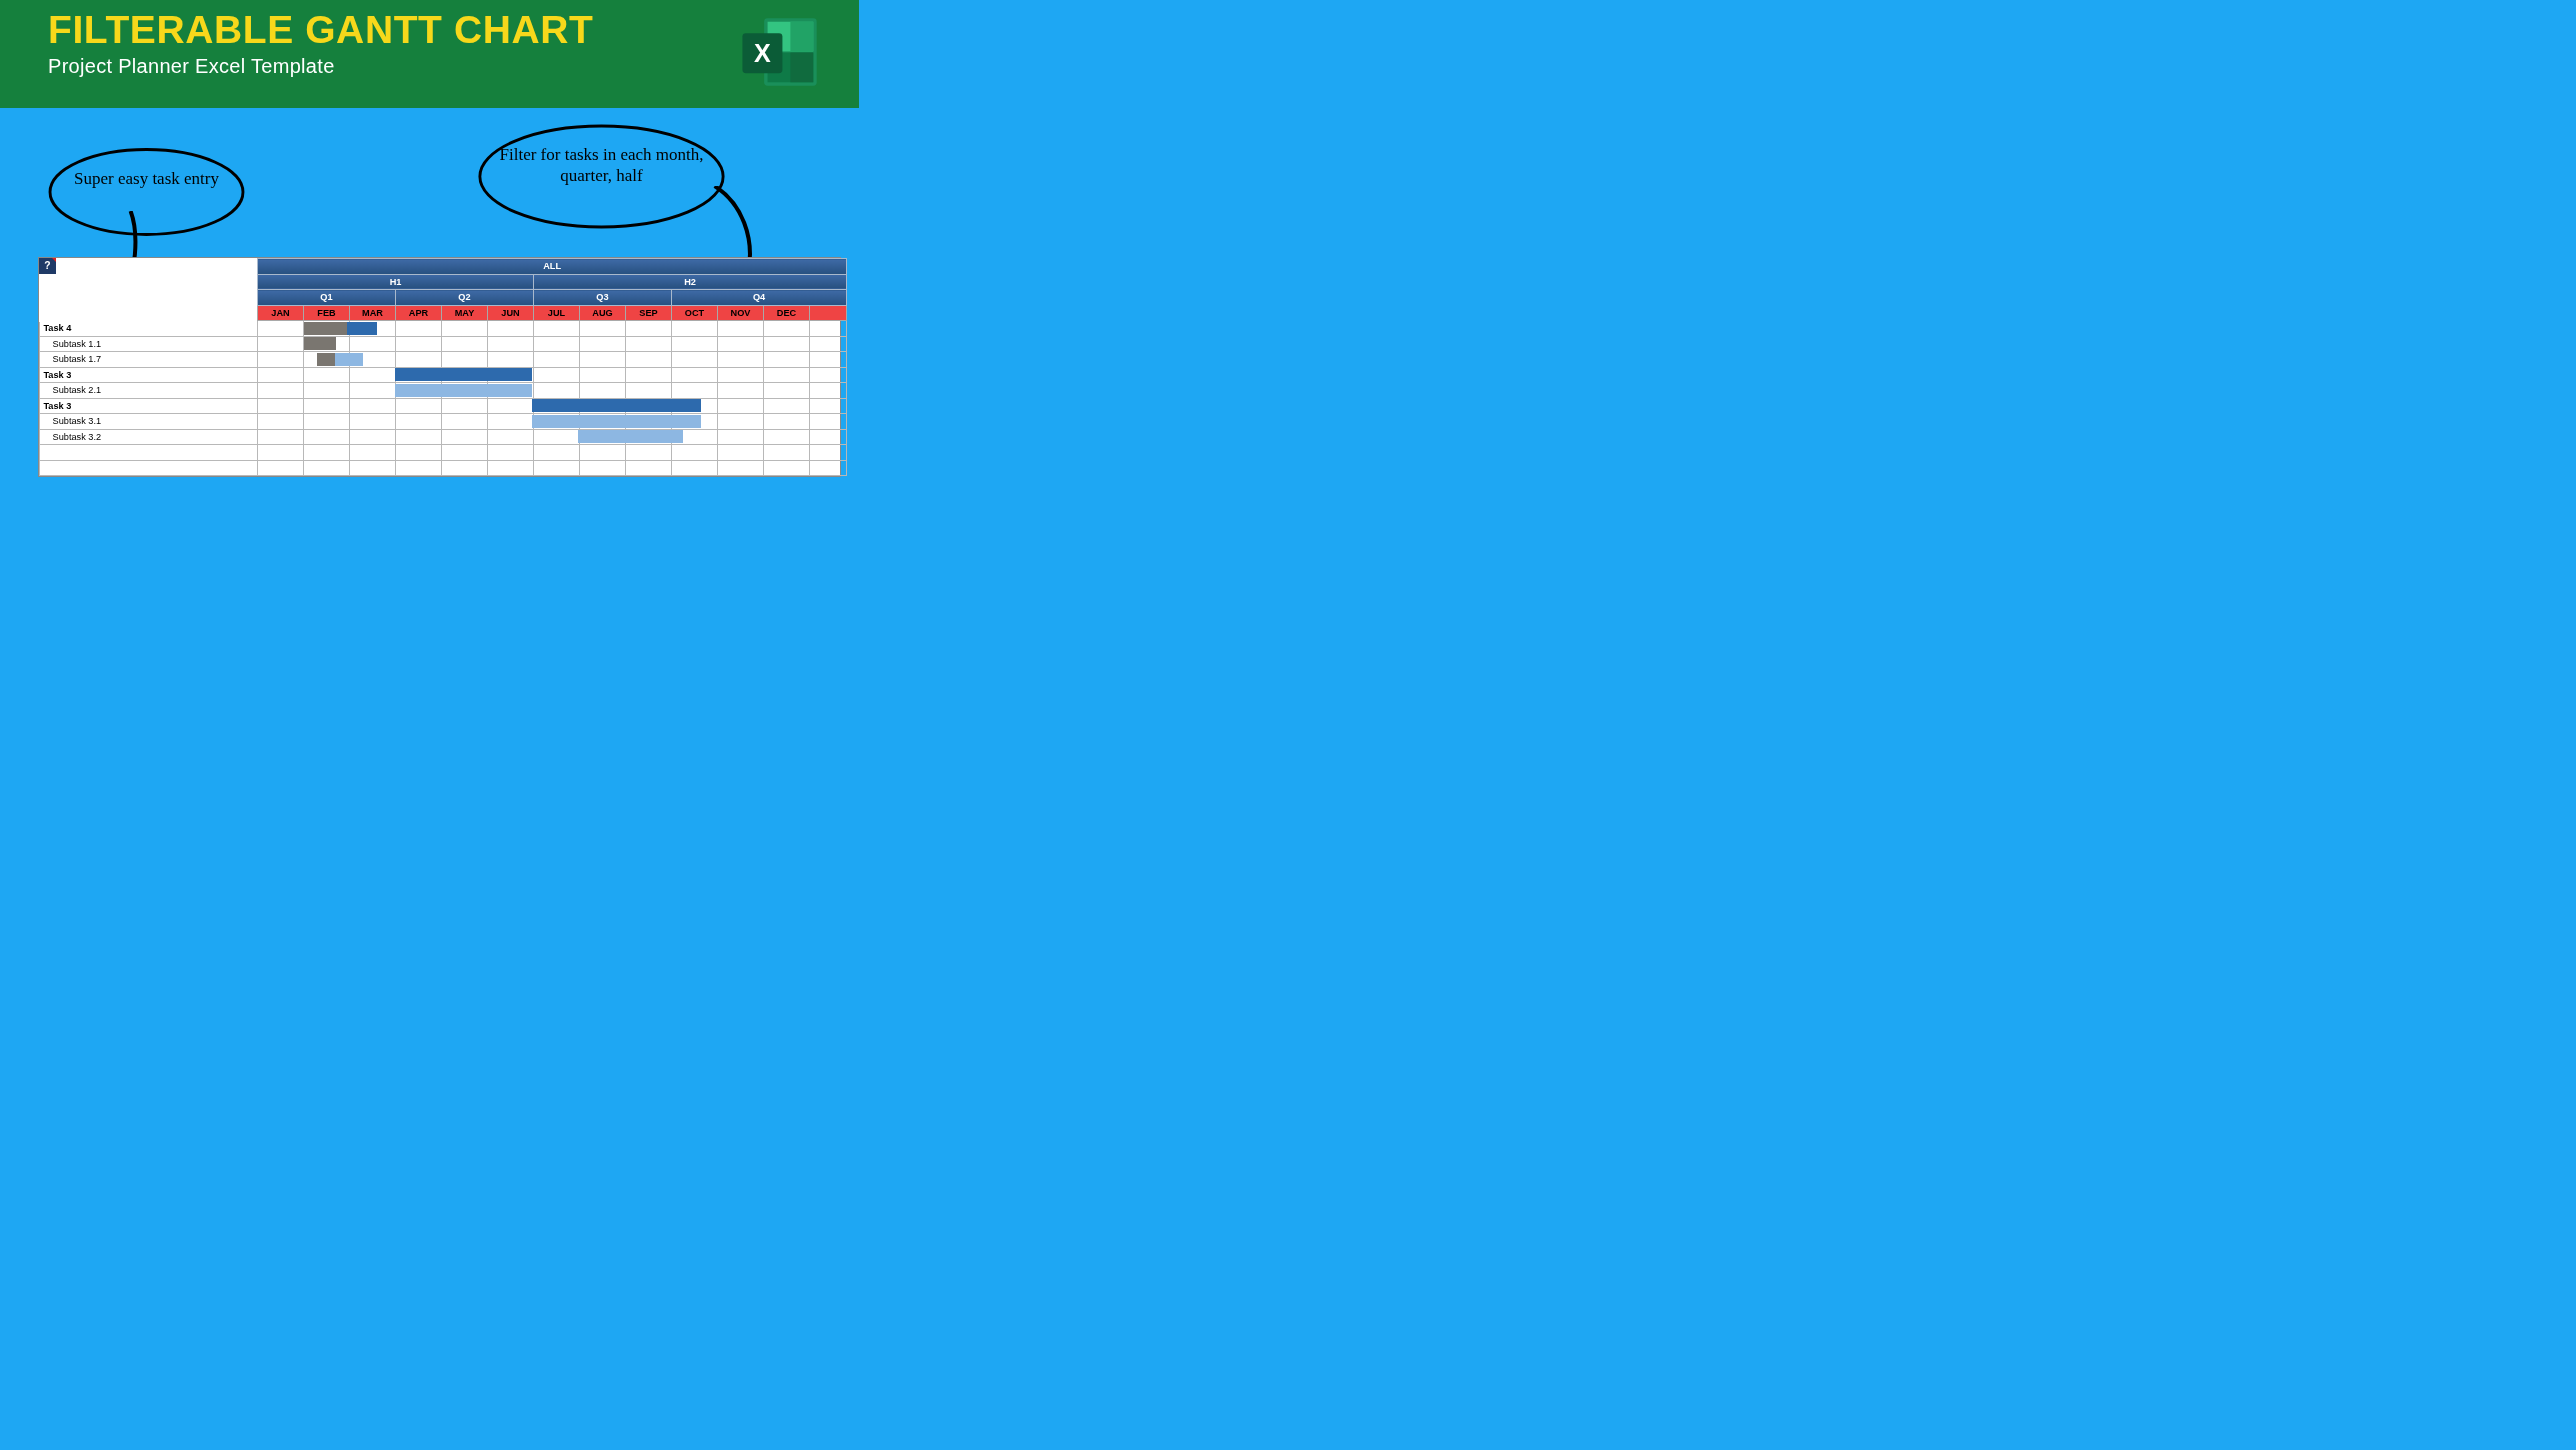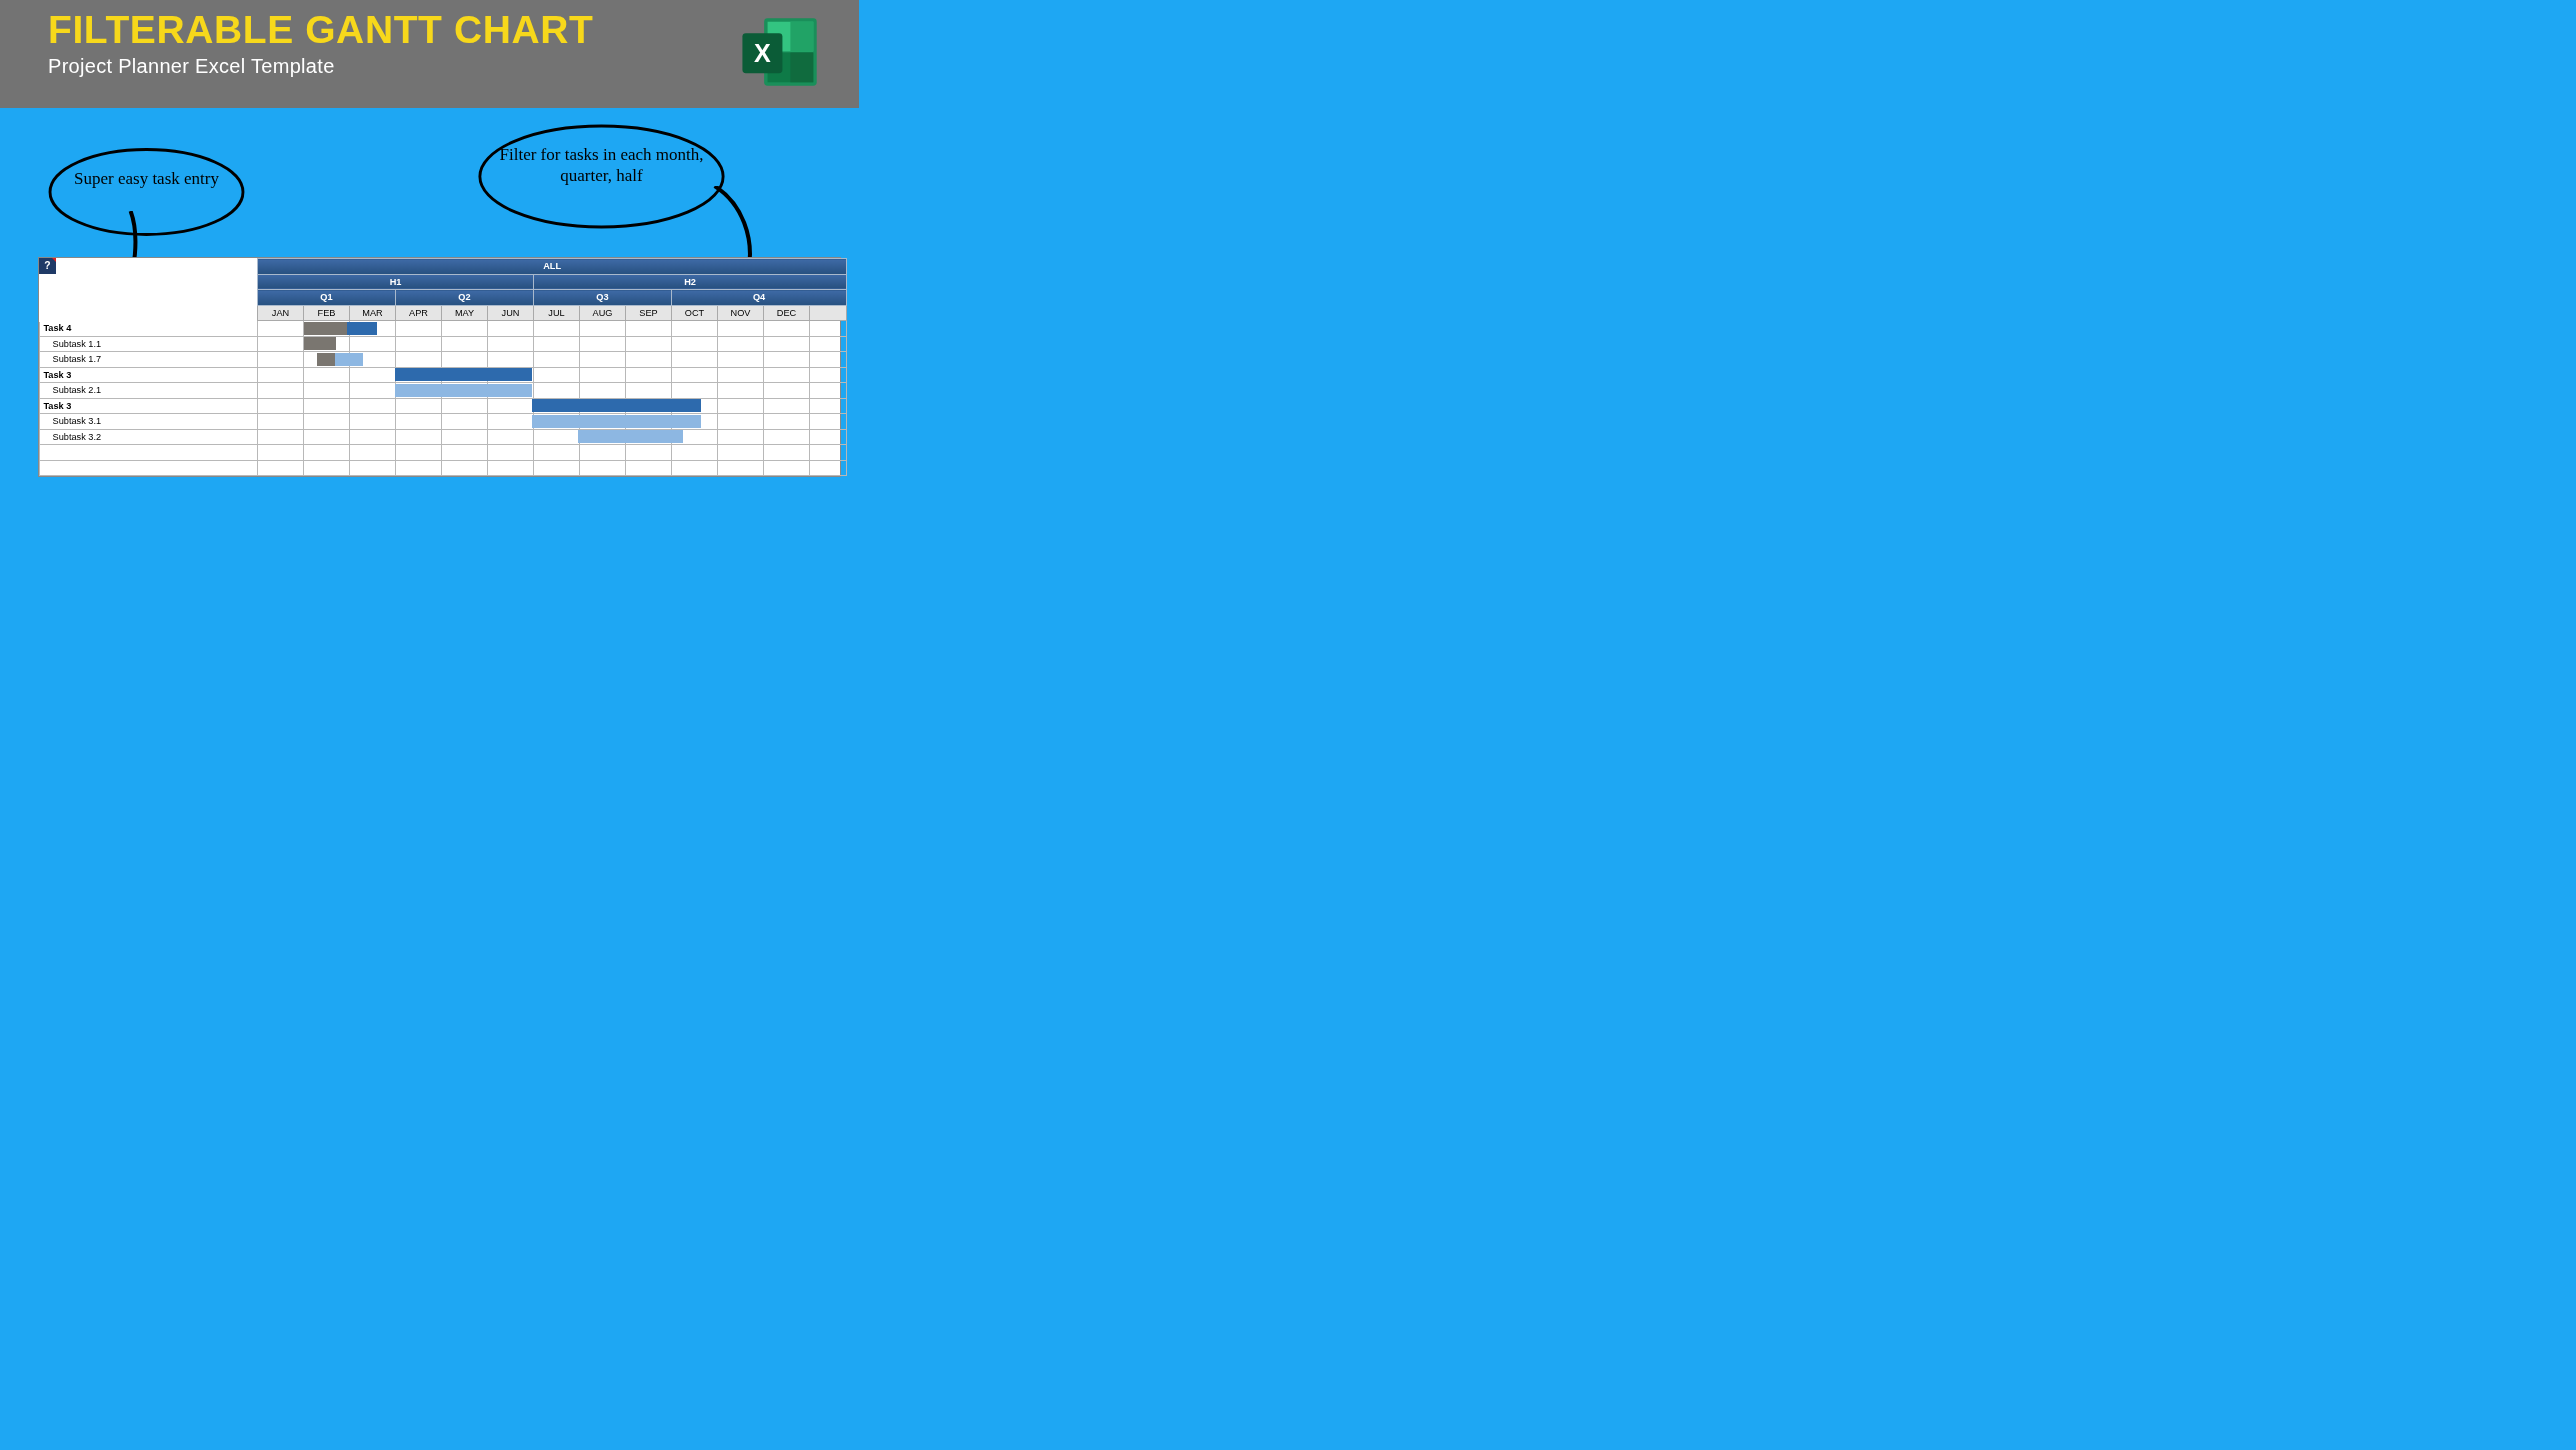--- a/index.html
+++ b/index.html
@@ -12,21 +12,21 @@
   .page {
     width: 859px;
     height: 484px;
     position: relative;
     background: #1ea7f3;
   }
   .header {
     position: absolute;
     top: 0; left: 0; right: 0;
     height: 108px;
-    background: #737373;
+    background: #15803d;
     padding: 10.3px 0 0 48px;
   }
   .title {
     font-size: 39px;
     font-weight: 800;
     color: #f7d81b;
     letter-spacing: 0.6px;
     line-height: 1.05;
   }
   .subtitle {
@@ -106,24 +106,24 @@
   .hdr {
     background: linear-gradient(#3e6aa6,#27507f);
     color: #fff;
     text-align: center;
     font-weight: 700;
     font-size: 9.2px;
     border: 0.6px solid #a9b9cc !important;
     margin-top: 36px;
   }
   .hdr-month {
-    background: #e5e5e5;
+    background: #ef4444;
     color: #000;
     text-align: center;
-    font-weight: 400;
+    font-weight: 700;
     font-size: 9.2px;
     border: 0.6px solid #a9a9a9 !important;
   }
   .task-cell { padding-left: 3.4px !important; font-weight: 700; text-align: left; }
   .subtask-cell { padding-left: 12.6px !important; font-weight: 400; text-align: left; }
   .cell-wrap { position: relative; height: 100%; }
   .bar {
     position: absolute;
     top: 0.6px; bottom: 0.6px;
     height: auto;

